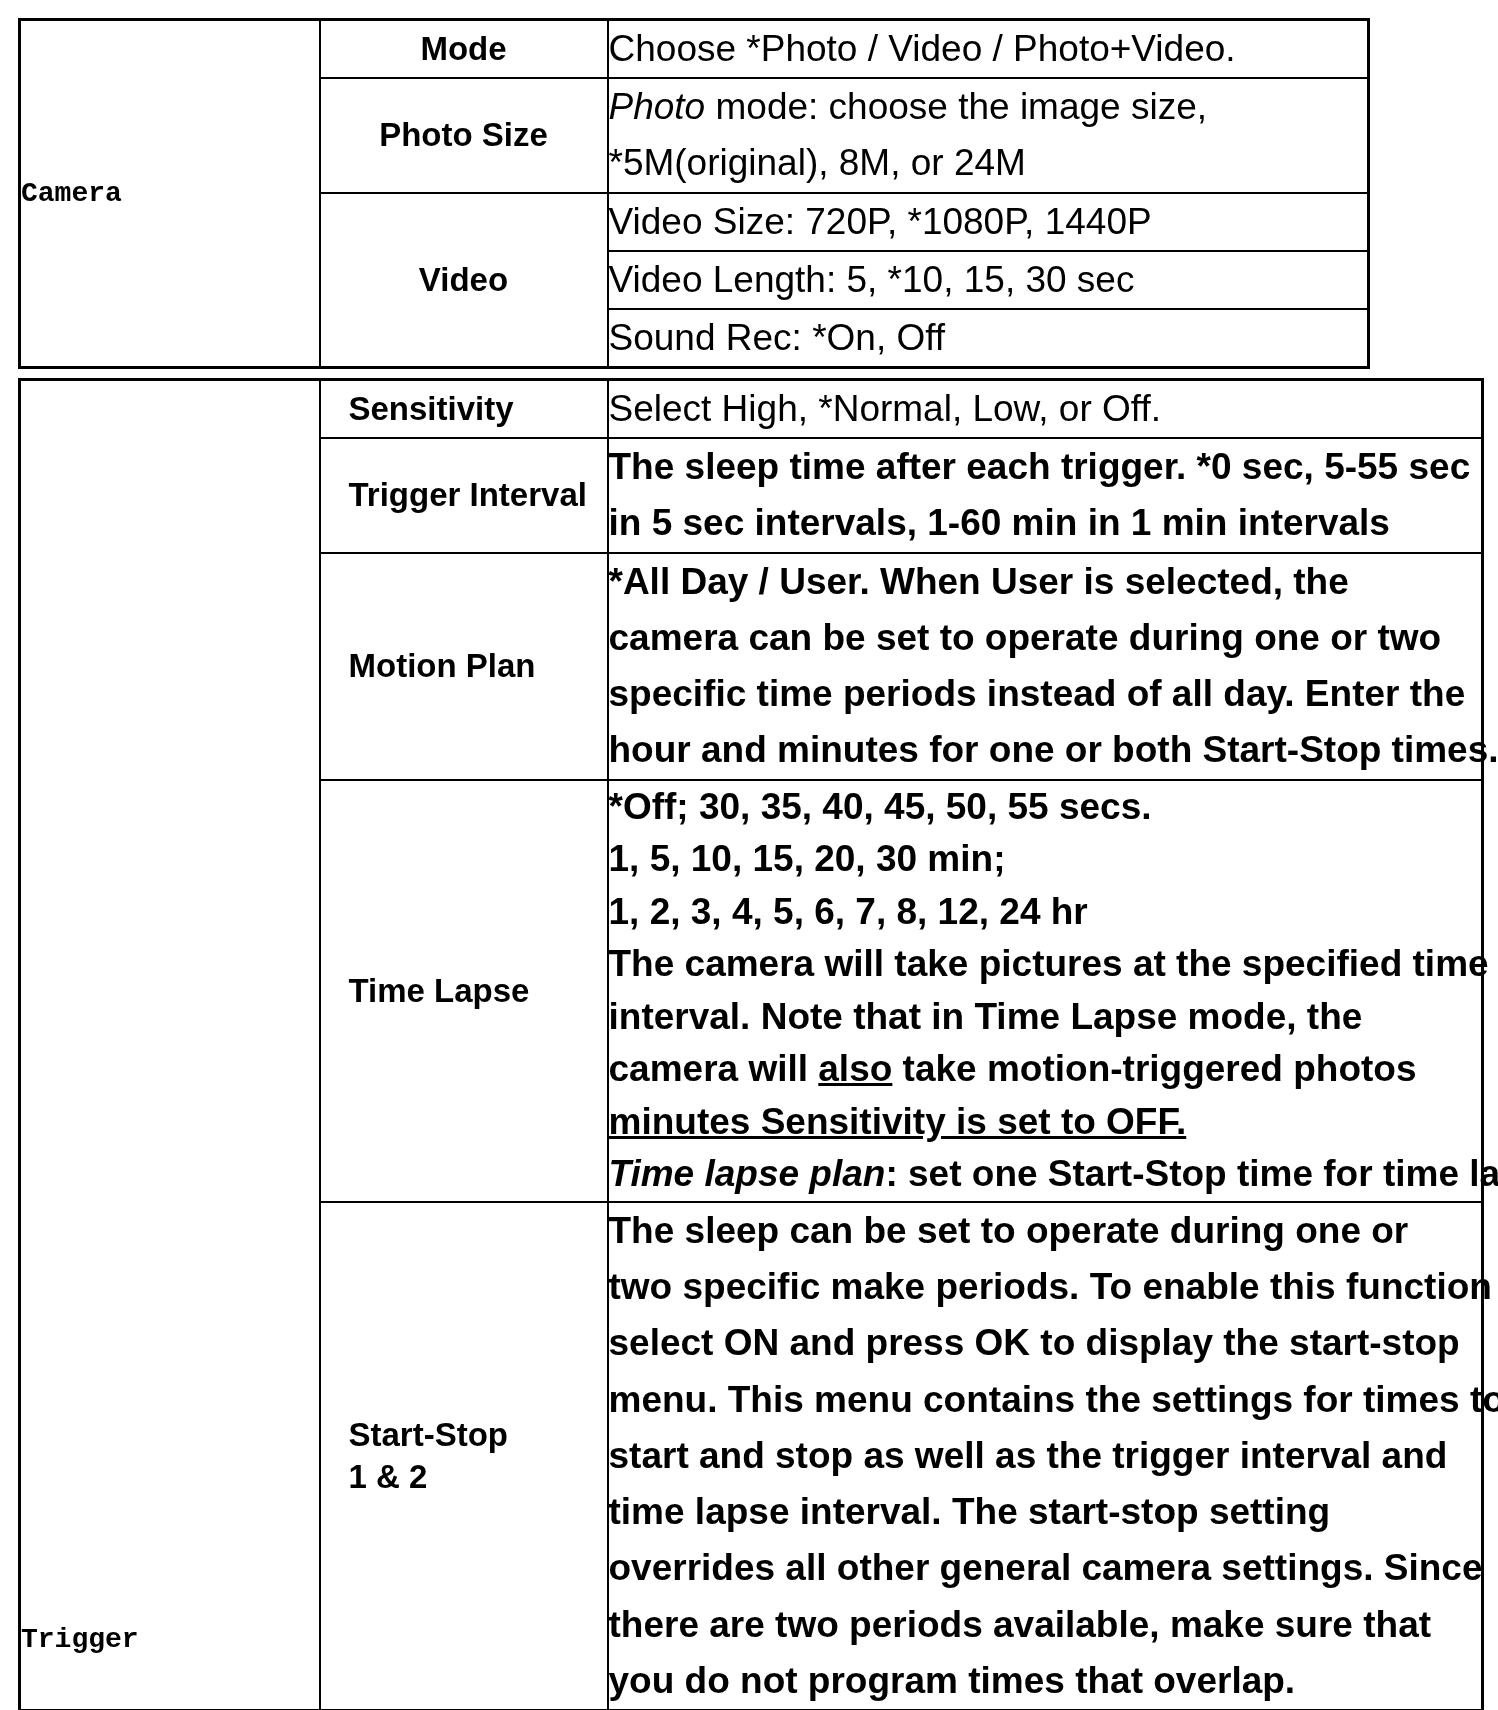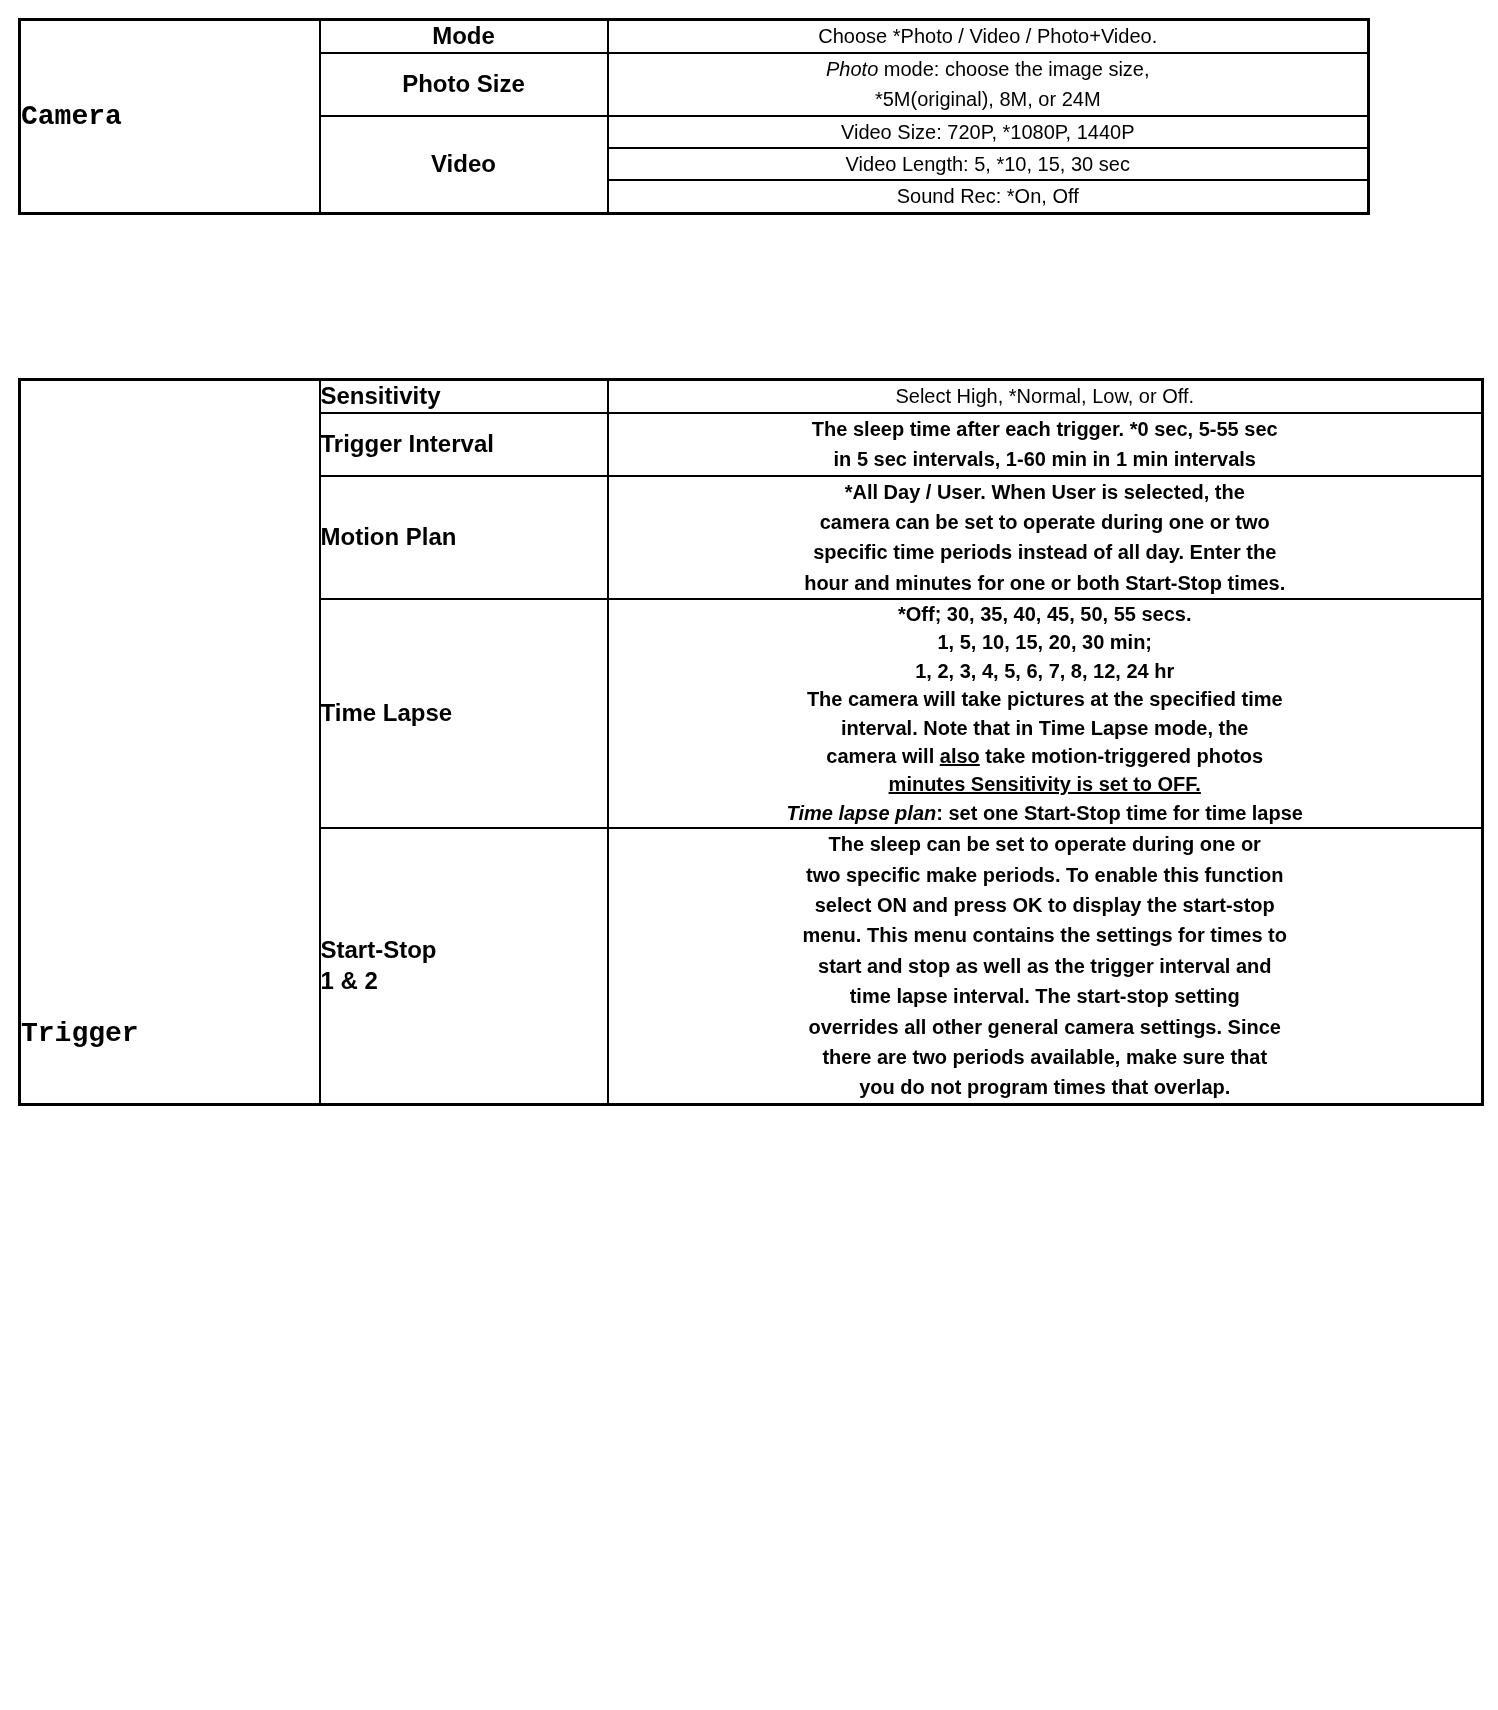--- a/index.html
+++ b/index.html
@@ -49,31 +49,32 @@
     font-family: Liberation Mono, monospace;
   }
   .group-cell.bottom-align {
     vertical-align: bottom;
     padding-bottom: 54px;
   }
 
   .setting-cell {
     text-align: center;
     font-weight: bold;
-    font-size: 24px;
+    font-size: 33px;
     padding: 6px 8px;
     line-height: 1.28;
   }
   .setting-cell.left-pad {
     text-align: left;
+    padding-left: 28px;
   }
 
   .desc-cell {
-    text-align: center;
-    font-size: 20px;
+    text-align: left;
+    font-size: 37px;
     padding: 7px 8px 9px 14px;
     line-height: 1.52;
   }
 
   .desc-cell.tight { line-height: 1.42; }
 
   .ital { font-style: italic; }
   .und  { text-decoration: underline; }
 
   

